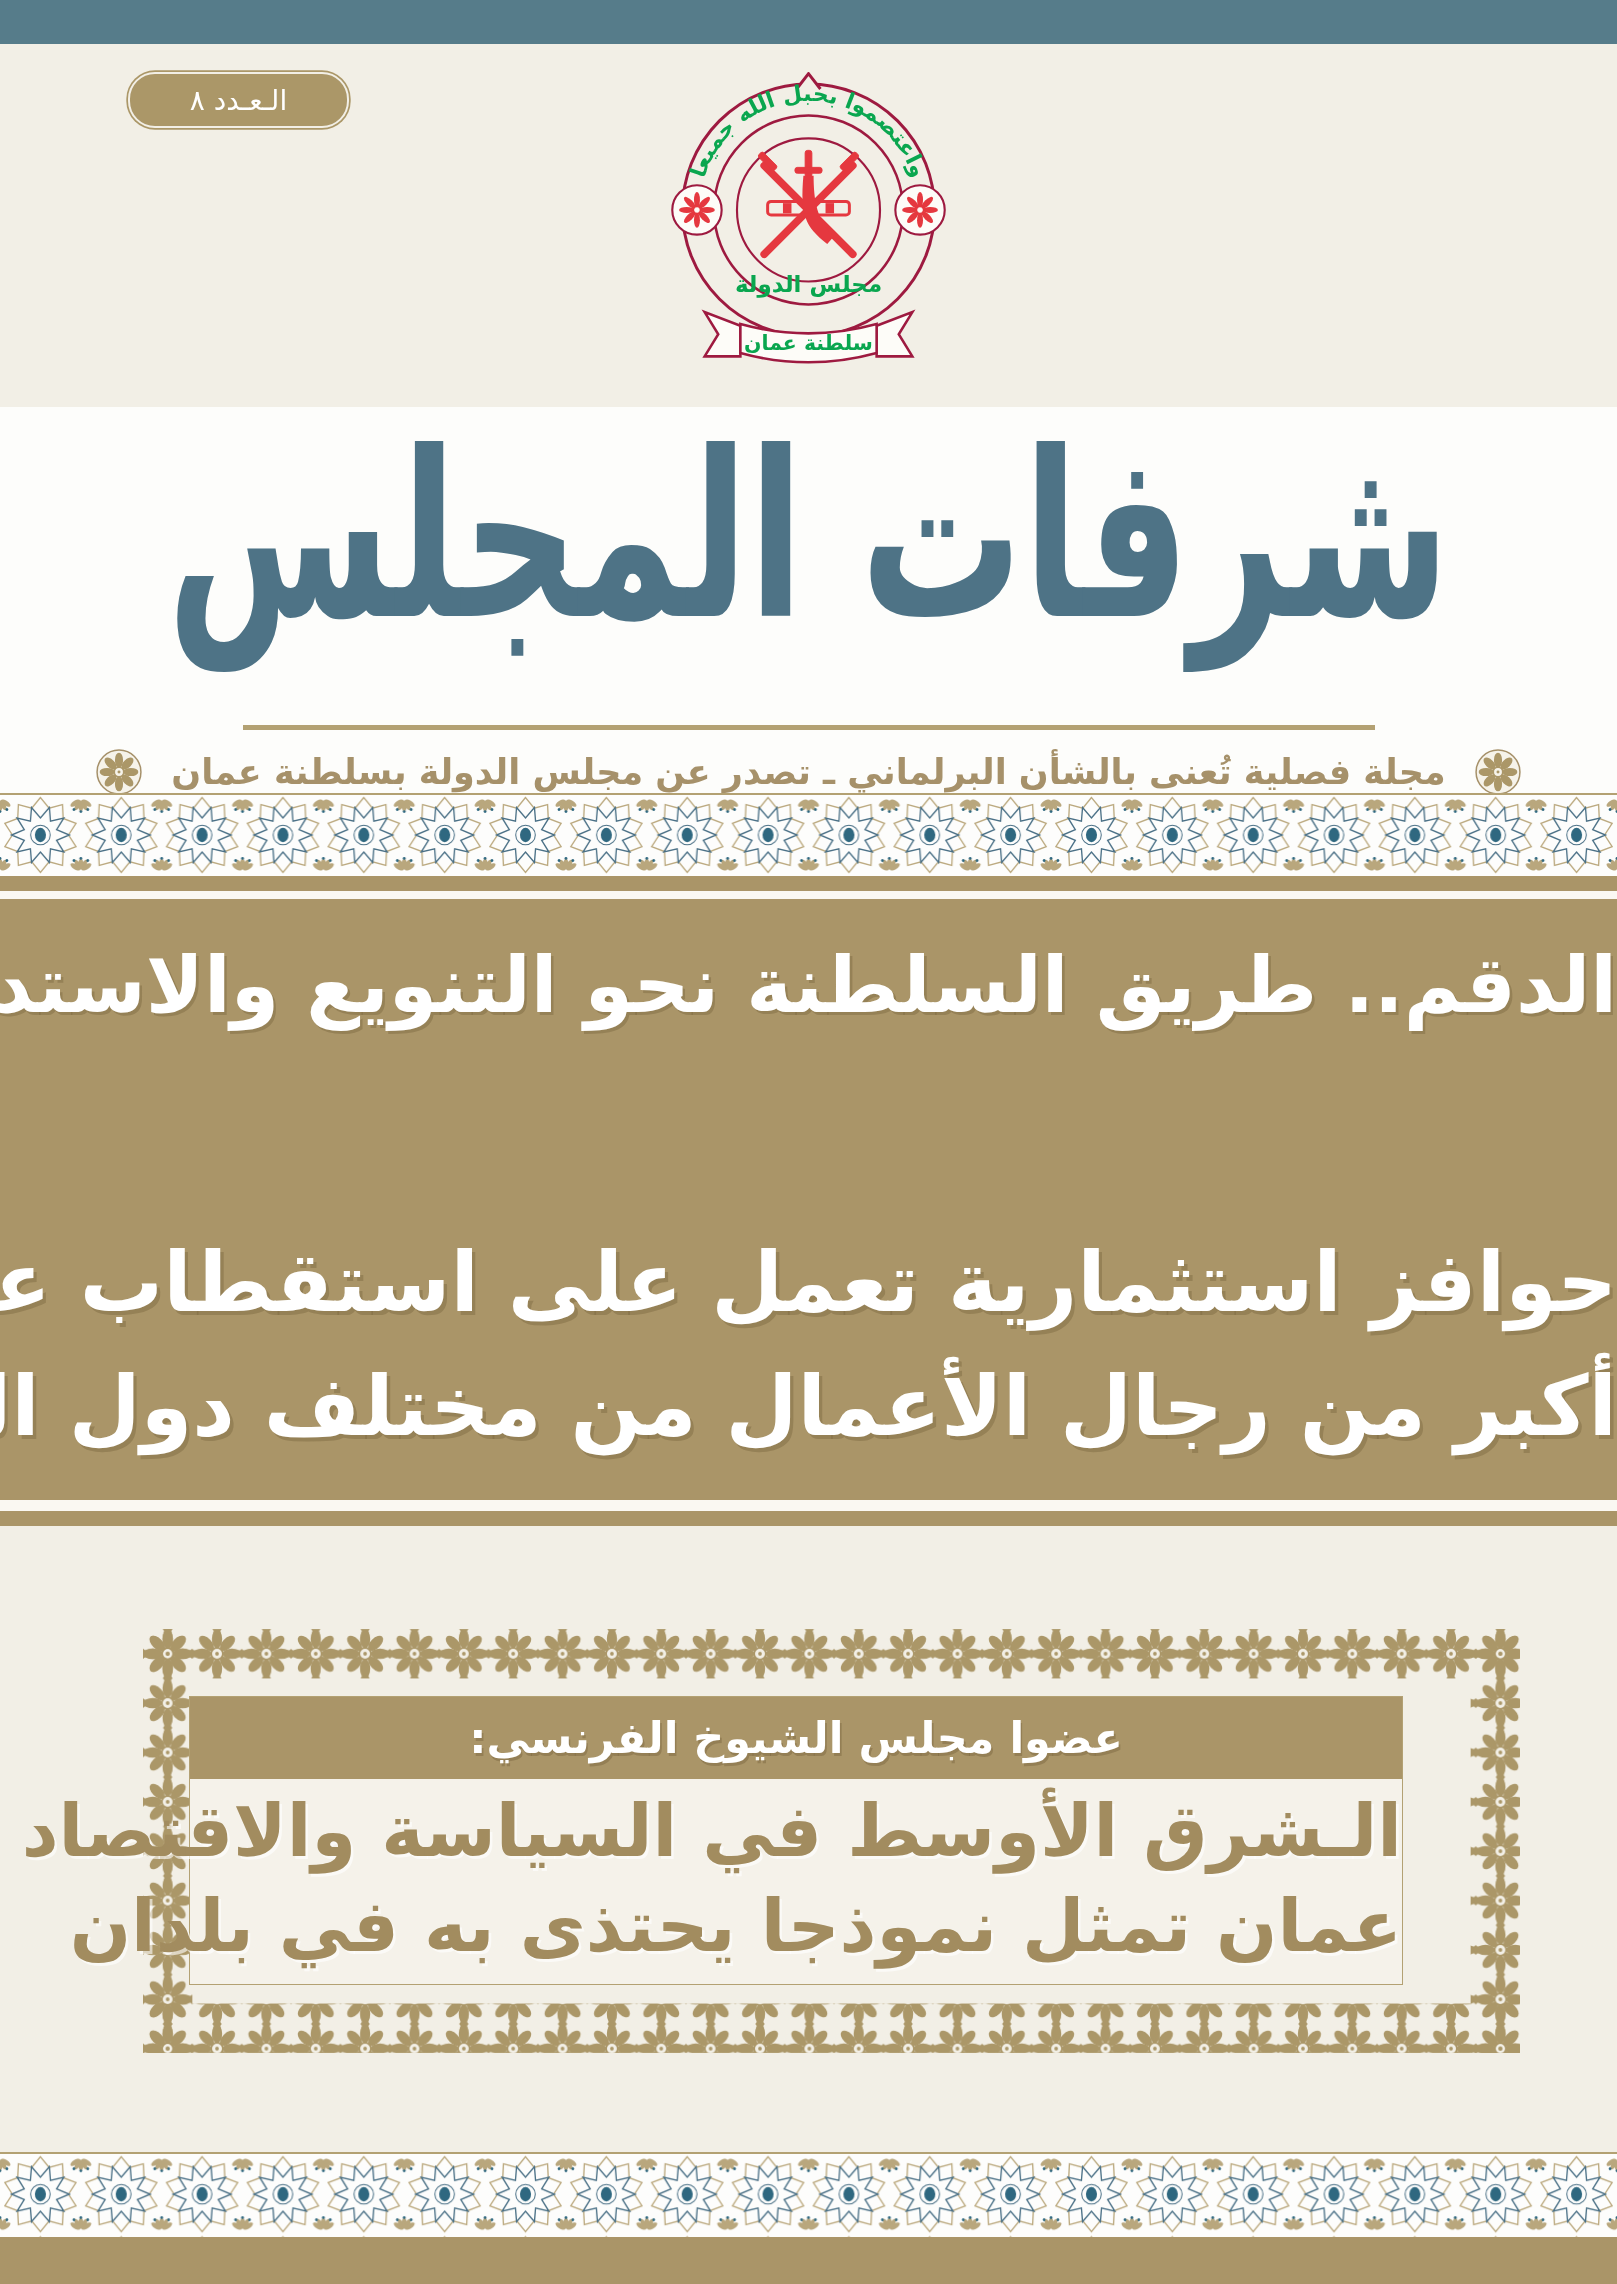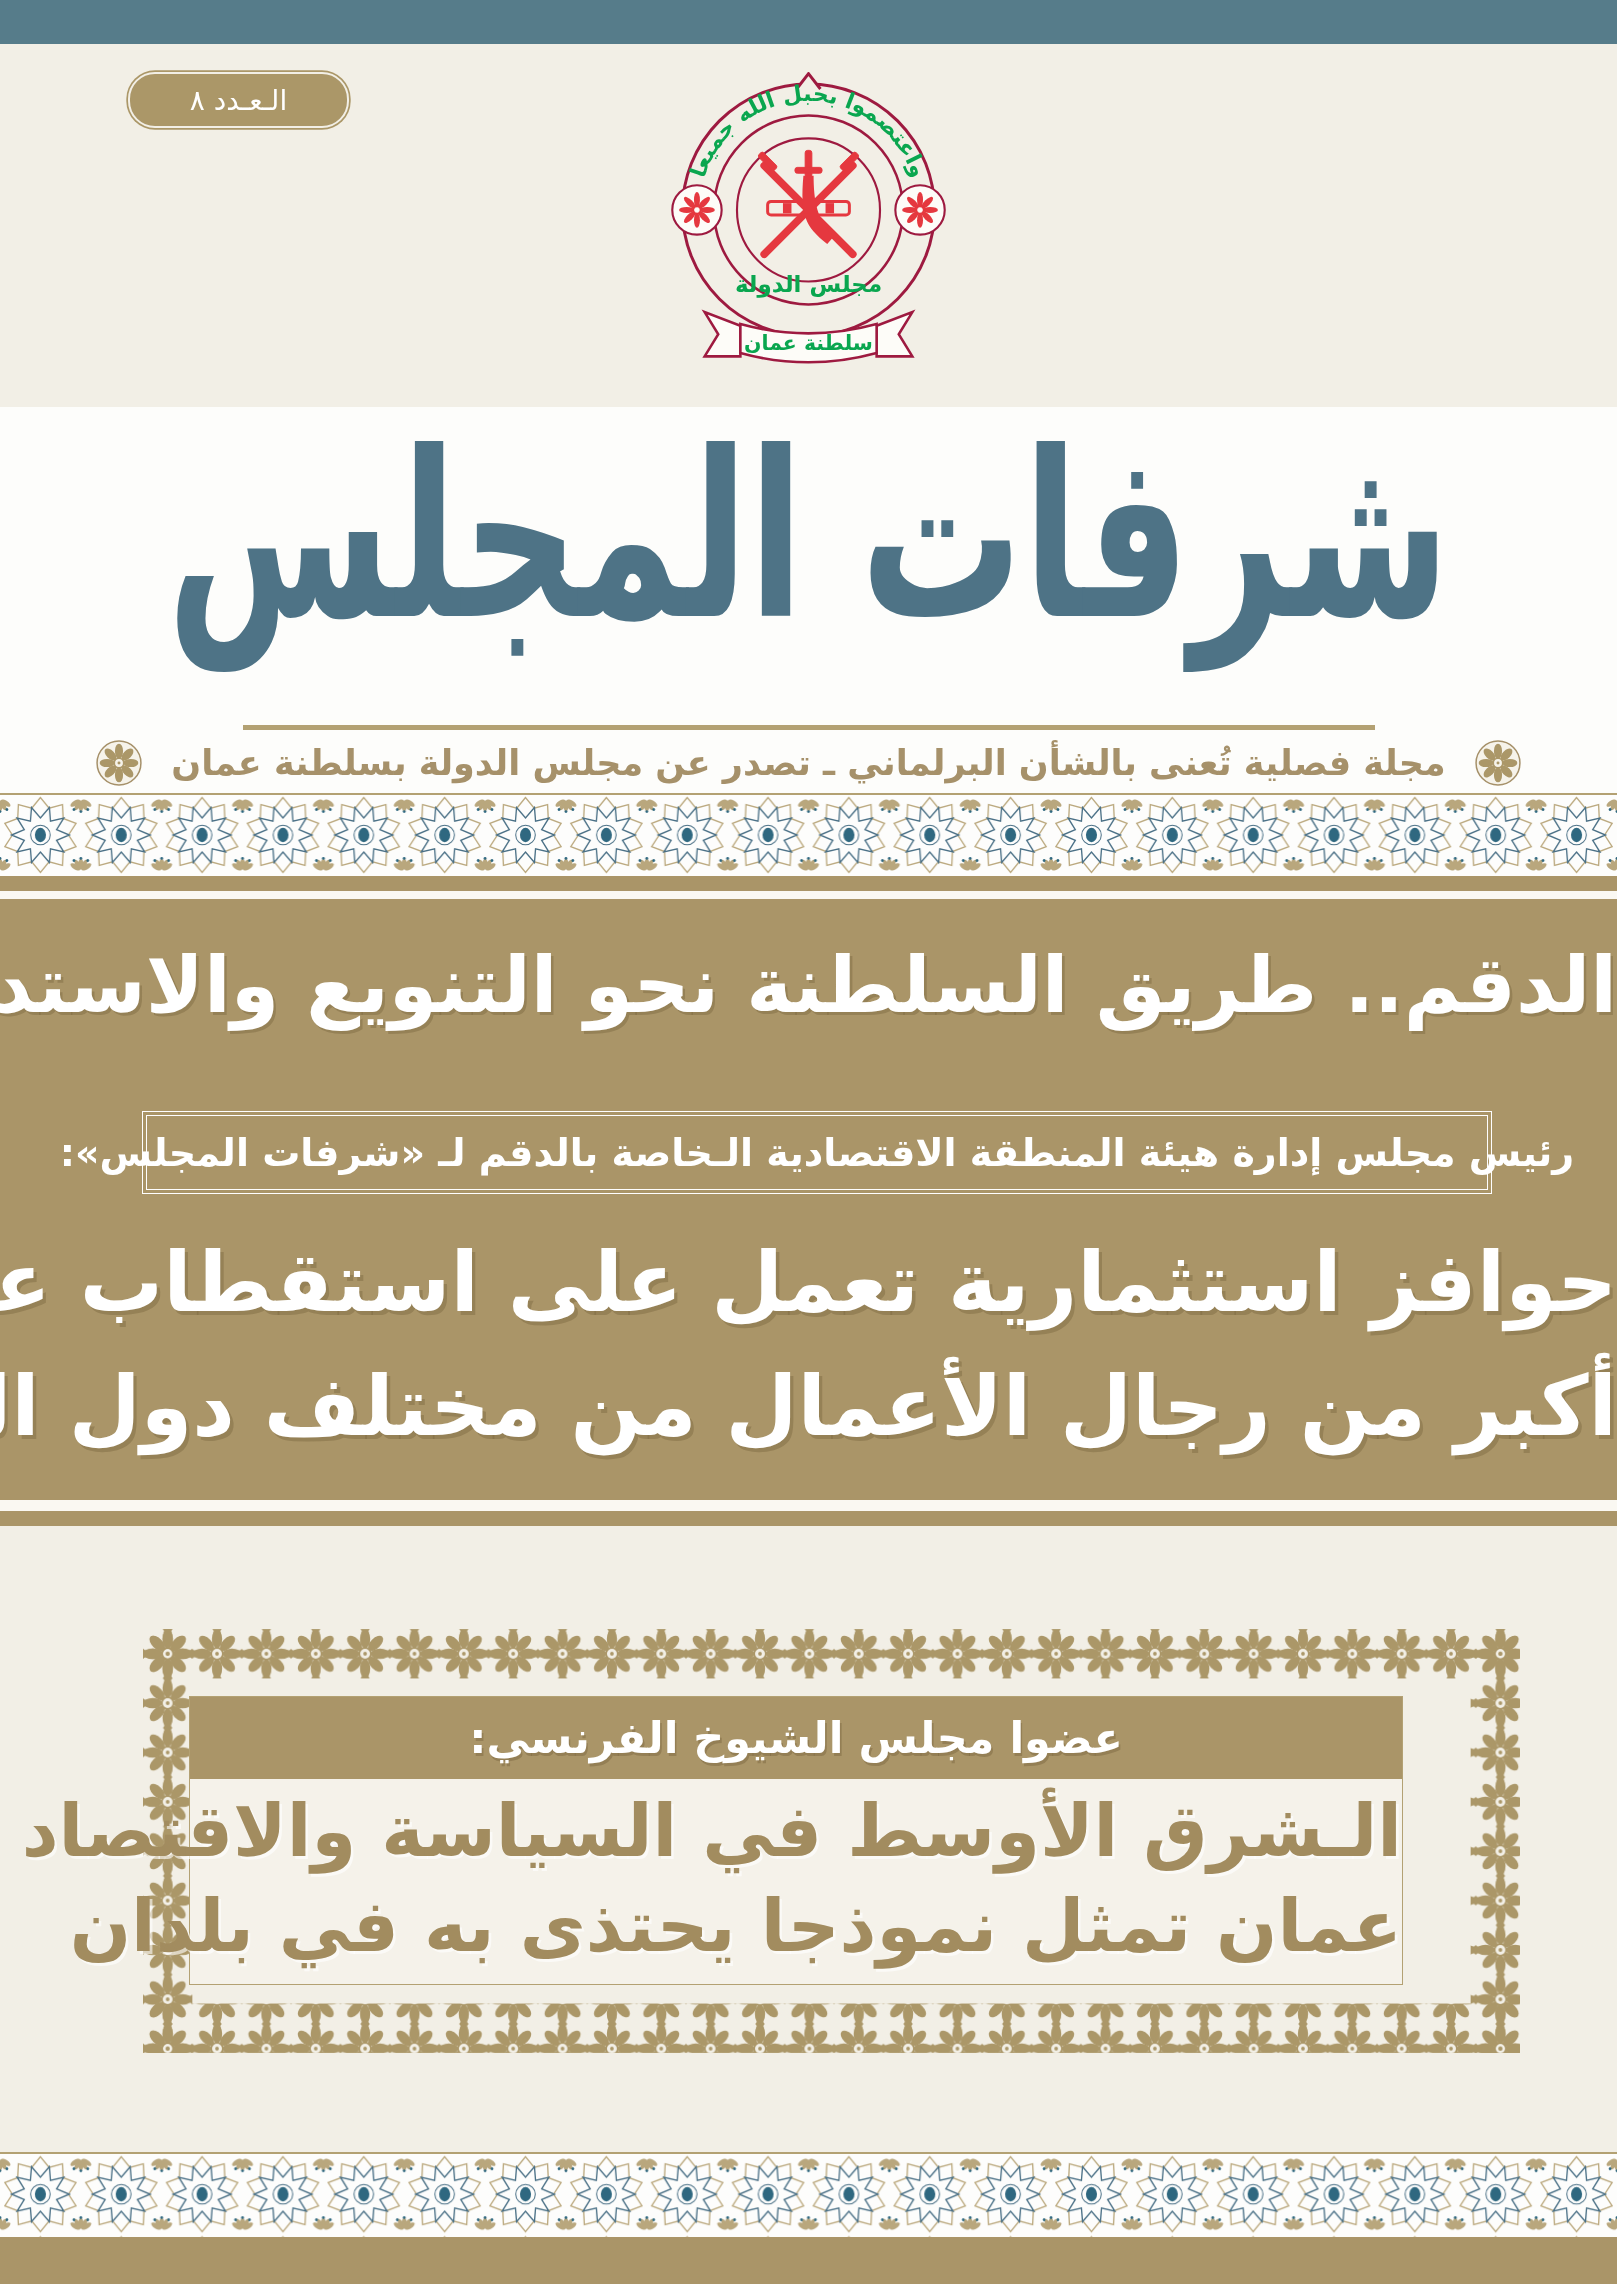--- a/index.html
+++ b/index.html
@@ -20,21 +20,21 @@
   .emblem{left:638px;top:72px;}
   
   .title-section{left:0;top:407px;width:1617px;height:389px;background:#fdfdfb;}
   .main-title{
     position:absolute;top:13.6px;left:0;right:0;text-align:center;
     font-size:162px;line-height:1;font-weight:bold;color:#4e7386;
     transform:scaleY(1.42);transform-origin:50% 0;direction:rtl;white-space:nowrap;
   }
   .title-rule{position:absolute;top:318px;left:243px;width:1132px;height:5.1px;background:#b3a173;}
   .subtitle-row{
-    position:absolute;top:329px;left:0;right:0;height:54px;
+    position:absolute;top:338px;left:0;right:0;height:54px;
     display:flex;align-items:center;justify-content:center;gap:28px;direction:rtl;
   }
   .subtitle-row .txt{color:#a6916a;font-size:35px;font-weight:bold;white-space:nowrap;}
   .rosette{width:48px;height:48px;}
   
   .geo-band{left:0;width:1617px;background:#fdfdfc;border-top:2.6px solid #b3a173;box-sizing:border-box;}
   .geo-top{top:793px;height:83px;}
   .geo-bottom{top:2152px;height:85px;}
   .strip{left:0;width:1617px;}
   .tan{background:#aa9568;}
@@ -205,23 +205,20 @@
 <div class="abs geo-band geo-top">
   <svg width="1617" height="80" viewBox="0 0 1900 94">
       <rect width="1900" height="94" fill="url(#geoPat)"></rect>
     </svg>
 </div>
 <div class="abs strip tan s1"></div>
 <div class="abs strip lightstrip s2"></div>
 
 <div class="abs feature">
   <div class="feature-headline">الدقم.. طريق السلطنة نحو التنويع والاستدامة</div>
-  <div class="kicker-box">
-    <span class="txt">رئيس مجلس إدارة هيئة المنطقة الاقتصادية الـخاصة بالدقم لـ «شرفات المجلس»:</span>
-  </div>
   <div class="feature-quotes">
     <div>حوافز استثمارية تعمل على استقطاب عـدد</div>
     <div>أكبر من رجال الأعمال من مختلف دول العالم</div>
   </div>
 </div>
 
 <div class="abs strip lightstrip s3"></div>
 <div class="abs strip tan s4"></div>
 
 <svg class="abs floral-frame" width="1377" height="424" viewBox="0 0 1618 498">

